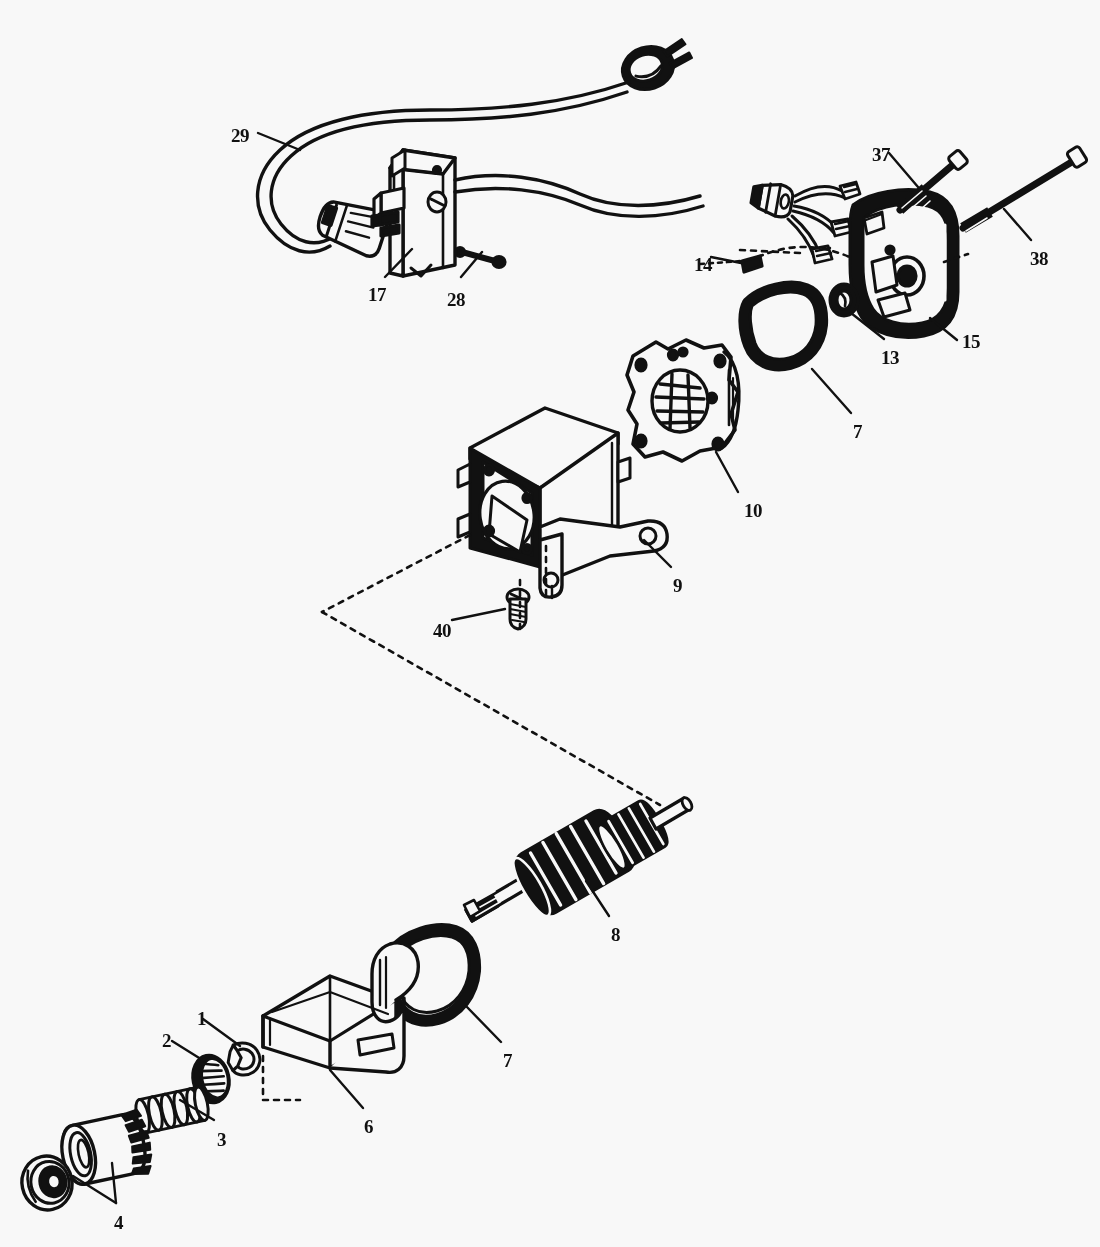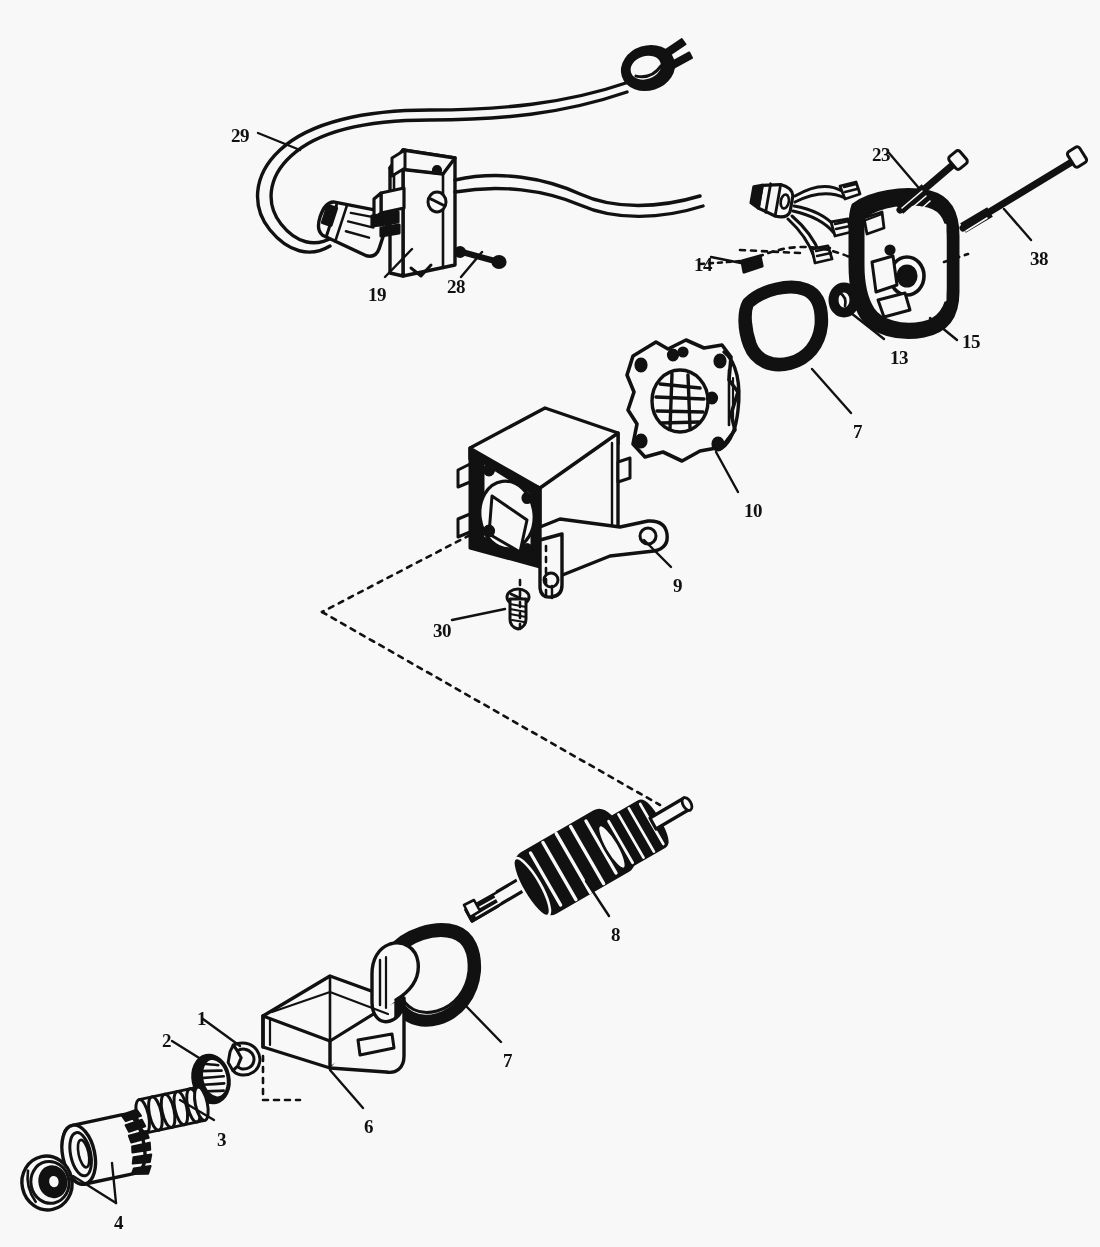--- a/index.html
+++ b/index.html
@@ -423,31 +423,31 @@
         <path d="M214,1120 L180,1100"></path>
         <path d="M116,1203 L73,1176"></path>
         <path d="M116,1203 L112,1163"></path>
         <path d="M363,1108 L330,1070"></path>
       </g>
 
     </g>
   </svg>
 
   <div class="callout" style="left:231px;top:126px;">29</div>
-  <div class="callout" style="left:368px;top:285px;">19</div>
-  <div class="callout" style="left:447px;top:277px;text-align:right;">28</div>
-  <div class="callout" style="left:872px;top:145px;">23</div>
+  <div class="callout" style="left:368px;top:285px;">17</div>
+  <div class="callout" style="left:447px;top:290px;text-align:right;">28</div>
+  <div class="callout" style="left:872px;top:145px;">37</div>
   <div class="callout" style="left:1030px;top:249px;">38</div>
   <div class="callout" style="left:694px;top:255px;">14</div>
-  <div class="callout" style="left:881px;top:348px;margin-left:9px;">13</div>
+  <div class="callout" style="left:881px;top:348px;">13</div>
   <div class="callout" style="left:962px;top:332px;">15</div>
   <div class="callout" style="left:853px;top:422px;">7</div>
   <div class="callout" style="left:744px;top:501px;">10</div>
   <div class="callout" style="left:673px;top:576px;">9</div>
-  <div class="callout" style="left:433px;top:621px;">30</div>
+  <div class="callout" style="left:433px;top:621px;">40</div>
   <div class="callout" style="left:611px;top:925px;">8</div>
   <div class="callout" style="left:503px;top:1051px;">7</div>
   <div class="callout" style="left:197px;top:1009px;">1</div>
   <div class="callout" style="left:162px;top:1031px;">2</div>
   <div class="callout" style="left:217px;top:1130px;">3</div>
   <div class="callout" style="left:114px;top:1213px;">4</div>
   <div class="callout" style="left:364px;top:1117px;">6</div>
 
 </div>
 

